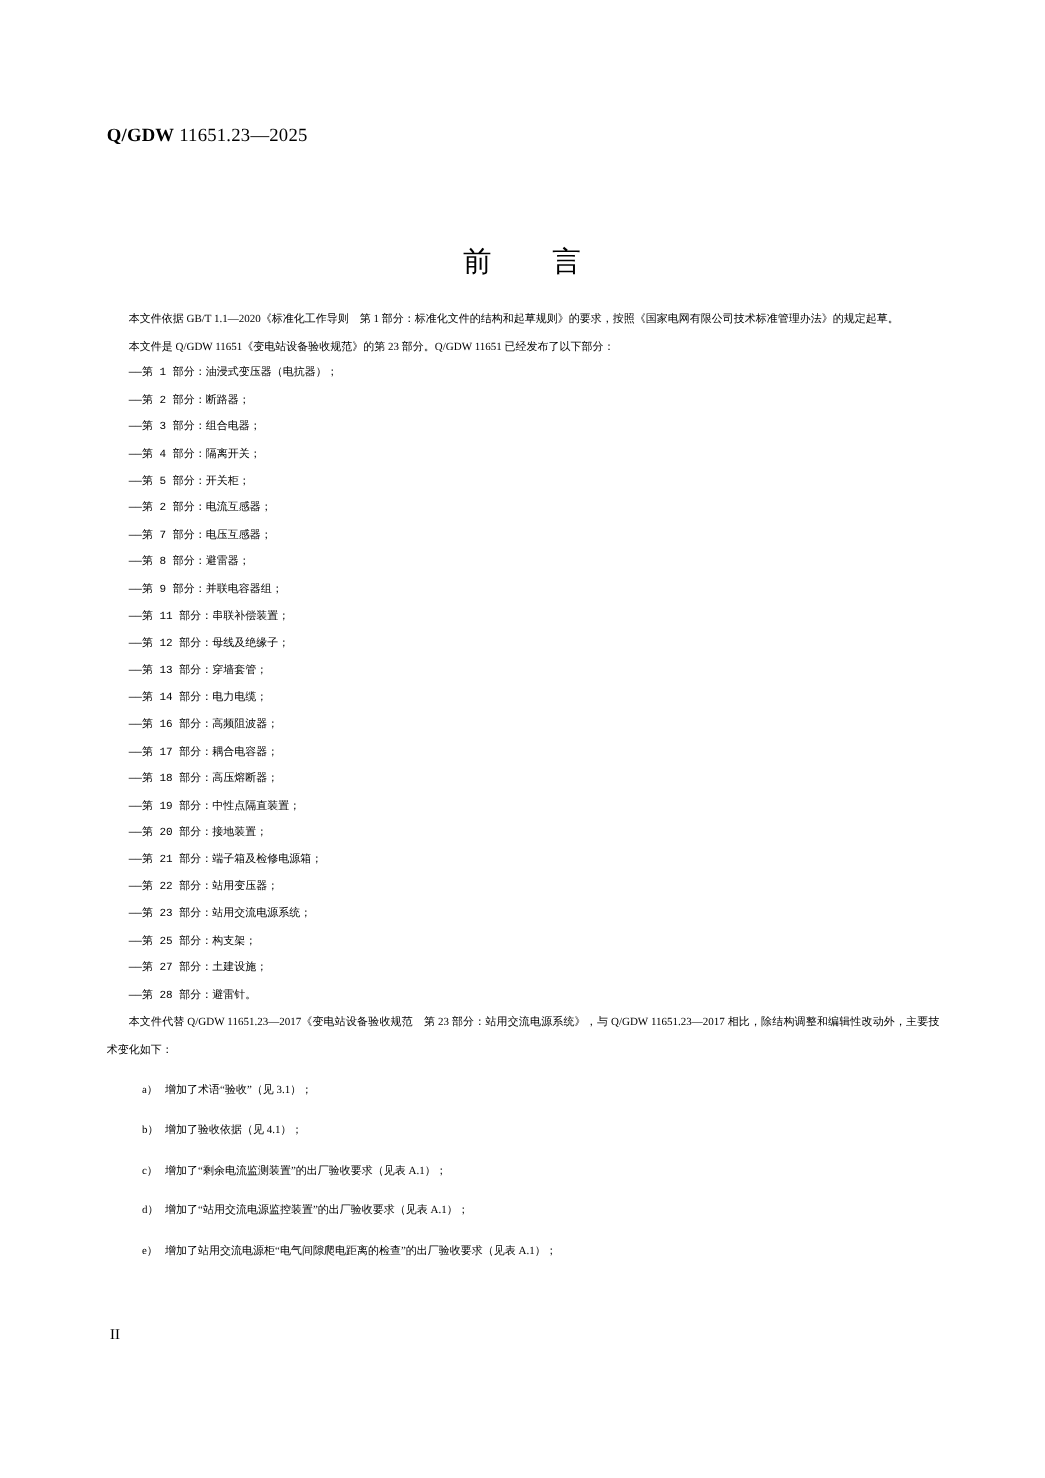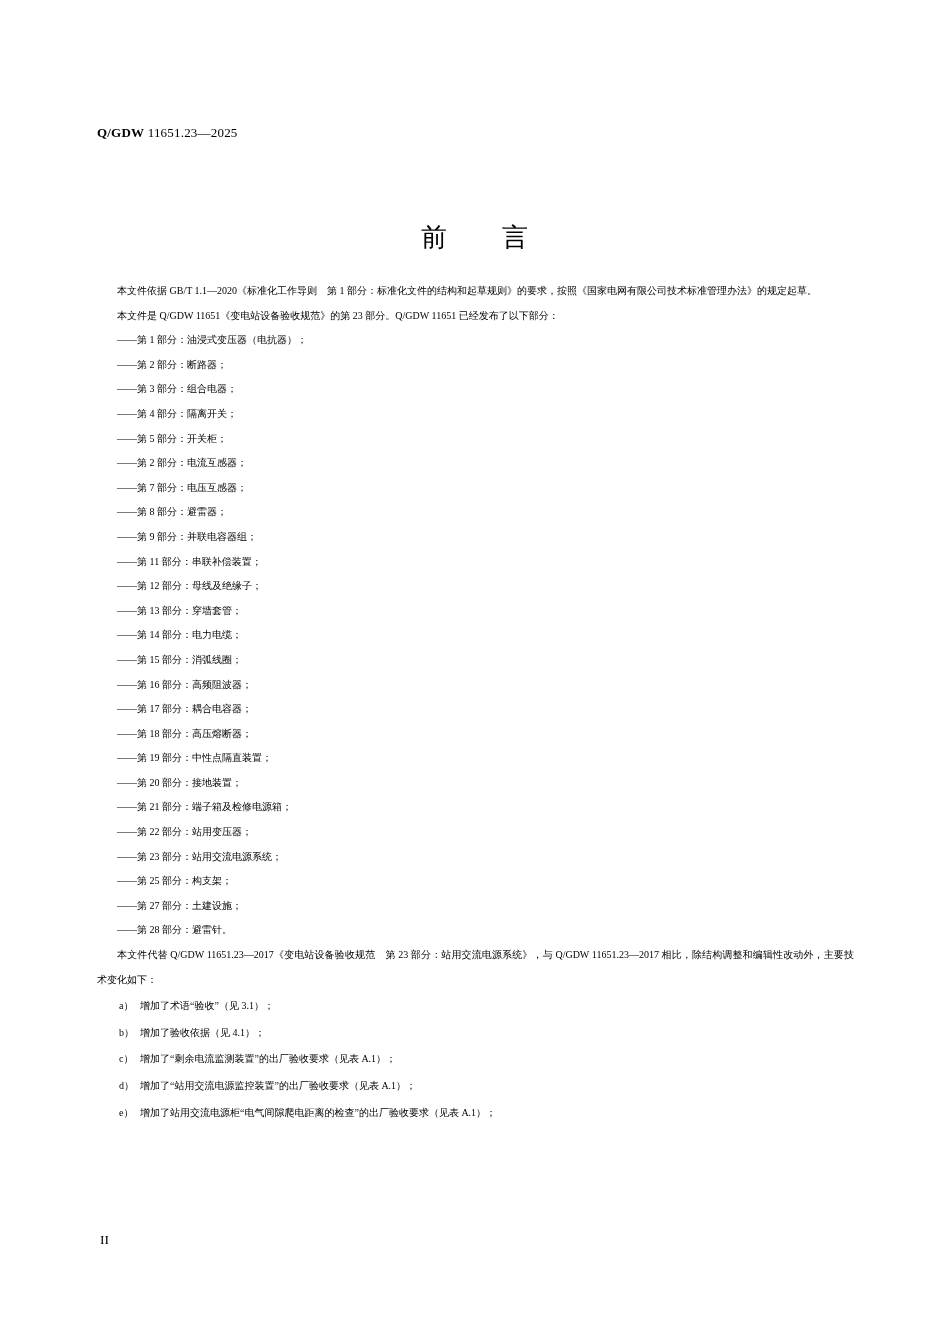--- a/index.html
+++ b/index.html
@@ -18,22 +18,22 @@
 
   .page {
     position: absolute;
     inset: 0;
   }
 
   
   .doc-header {
     position: absolute;
     left: 97px;
-    top: 125px;
-    font-size: 13px;
+    top: 113px;
+    font-size: 17px;
     letter-spacing: 0.2px;
     white-space: nowrap;
   }
   .doc-header .code-bold {
     font-weight: bold;
   }
 
   
   .doc-title {
     position: absolute;
@@ -70,44 +70,45 @@
   ul.part-list {
     list-style: none;
     margin: 0;
     padding: 0;
   }
   ul.part-list li {
     margin: 0;
     padding: 0;
     padding-left: 2em;
     white-space: pre;
+    font-family: Liberation Mono, monospace;
   }
 
   
   ol.change-list {
     list-style: none;
     margin: 0;
     padding: 0;
   }
   ol.change-list li {
-    margin: 2px;
+    margin: 12px;
     padding: 0;
     padding-left: 2em;
     white-space: pre;
   }
   .marker {
     display: inline-block;
     width: 2.1em;
   }
 
   
   .folio {
     position: absolute;
     left: 100px;
-    top: 1232px;
+    top: 1205px;
     font-size: 13.5px;
   }
 </style>
 </head>
 <body>
 
 <div class="page">
 
   <div class="doc-header">
     <span class="code-bold">Q/GDW</span><span> 11651.23—2025</span>
@@ -128,21 +129,20 @@
       <li>——第 4 部分：隔离开关；</li>
       <li>——第 5 部分：开关柜；</li>
       <li>——第 2 部分：电流互感器；</li>
       <li>——第 7 部分：电压互感器；</li>
       <li>——第 8 部分：避雷器；</li>
       <li>——第 9 部分：并联电容器组；</li>
       <li>——第 11 部分：串联补偿装置；</li>
       <li>——第 12 部分：母线及绝缘子；</li>
       <li>——第 13 部分：穿墙套管；</li>
       <li>——第 14 部分：电力电缆；</li>
-      <li>——第 15 部分：消弧线圈；</li>
       <li>——第 16 部分：高频阻波器；</li>
       <li>——第 17 部分：耦合电容器；</li>
       <li>——第 18 部分：高压熔断器；</li>
       <li>——第 19 部分：中性点隔直装置；</li>
       <li>——第 20 部分：接地装置；</li>
       <li>——第 21 部分：端子箱及检修电源箱；</li>
       <li>——第 22 部分：站用变压器；</li>
       <li>——第 23 部分：站用交流电源系统；</li>
       <li>——第 25 部分：构支架；</li>
       <li>——第 27 部分：土建设施；</li>

